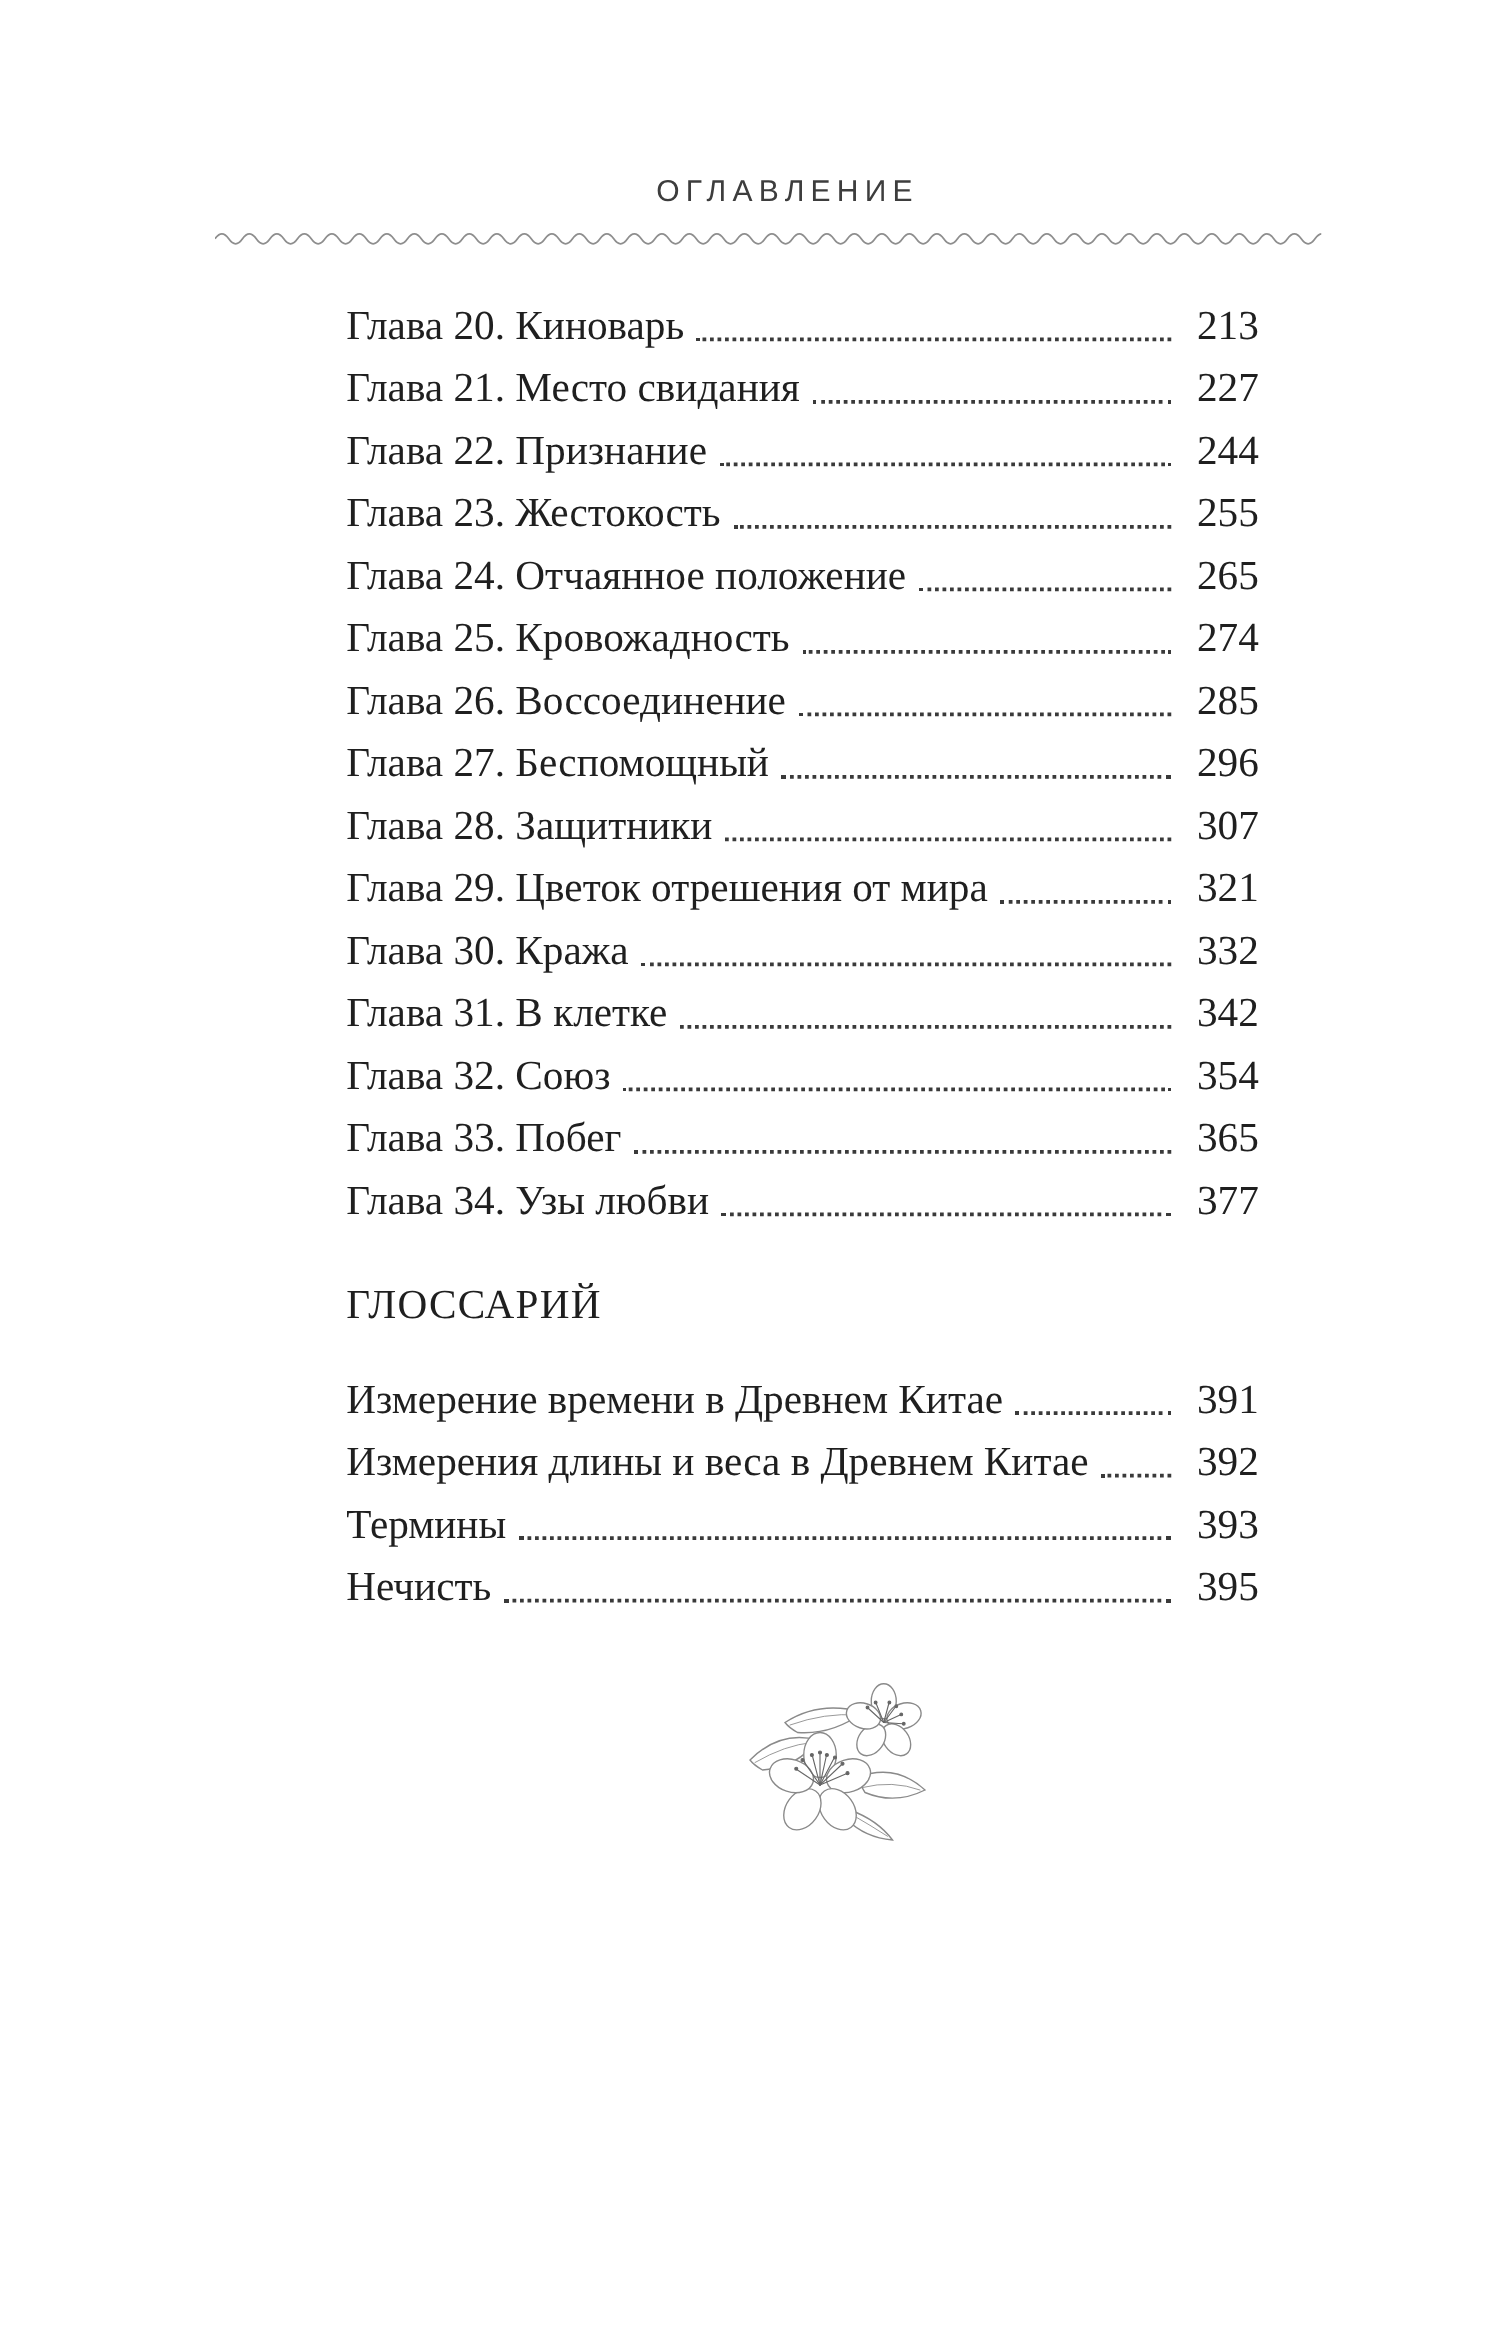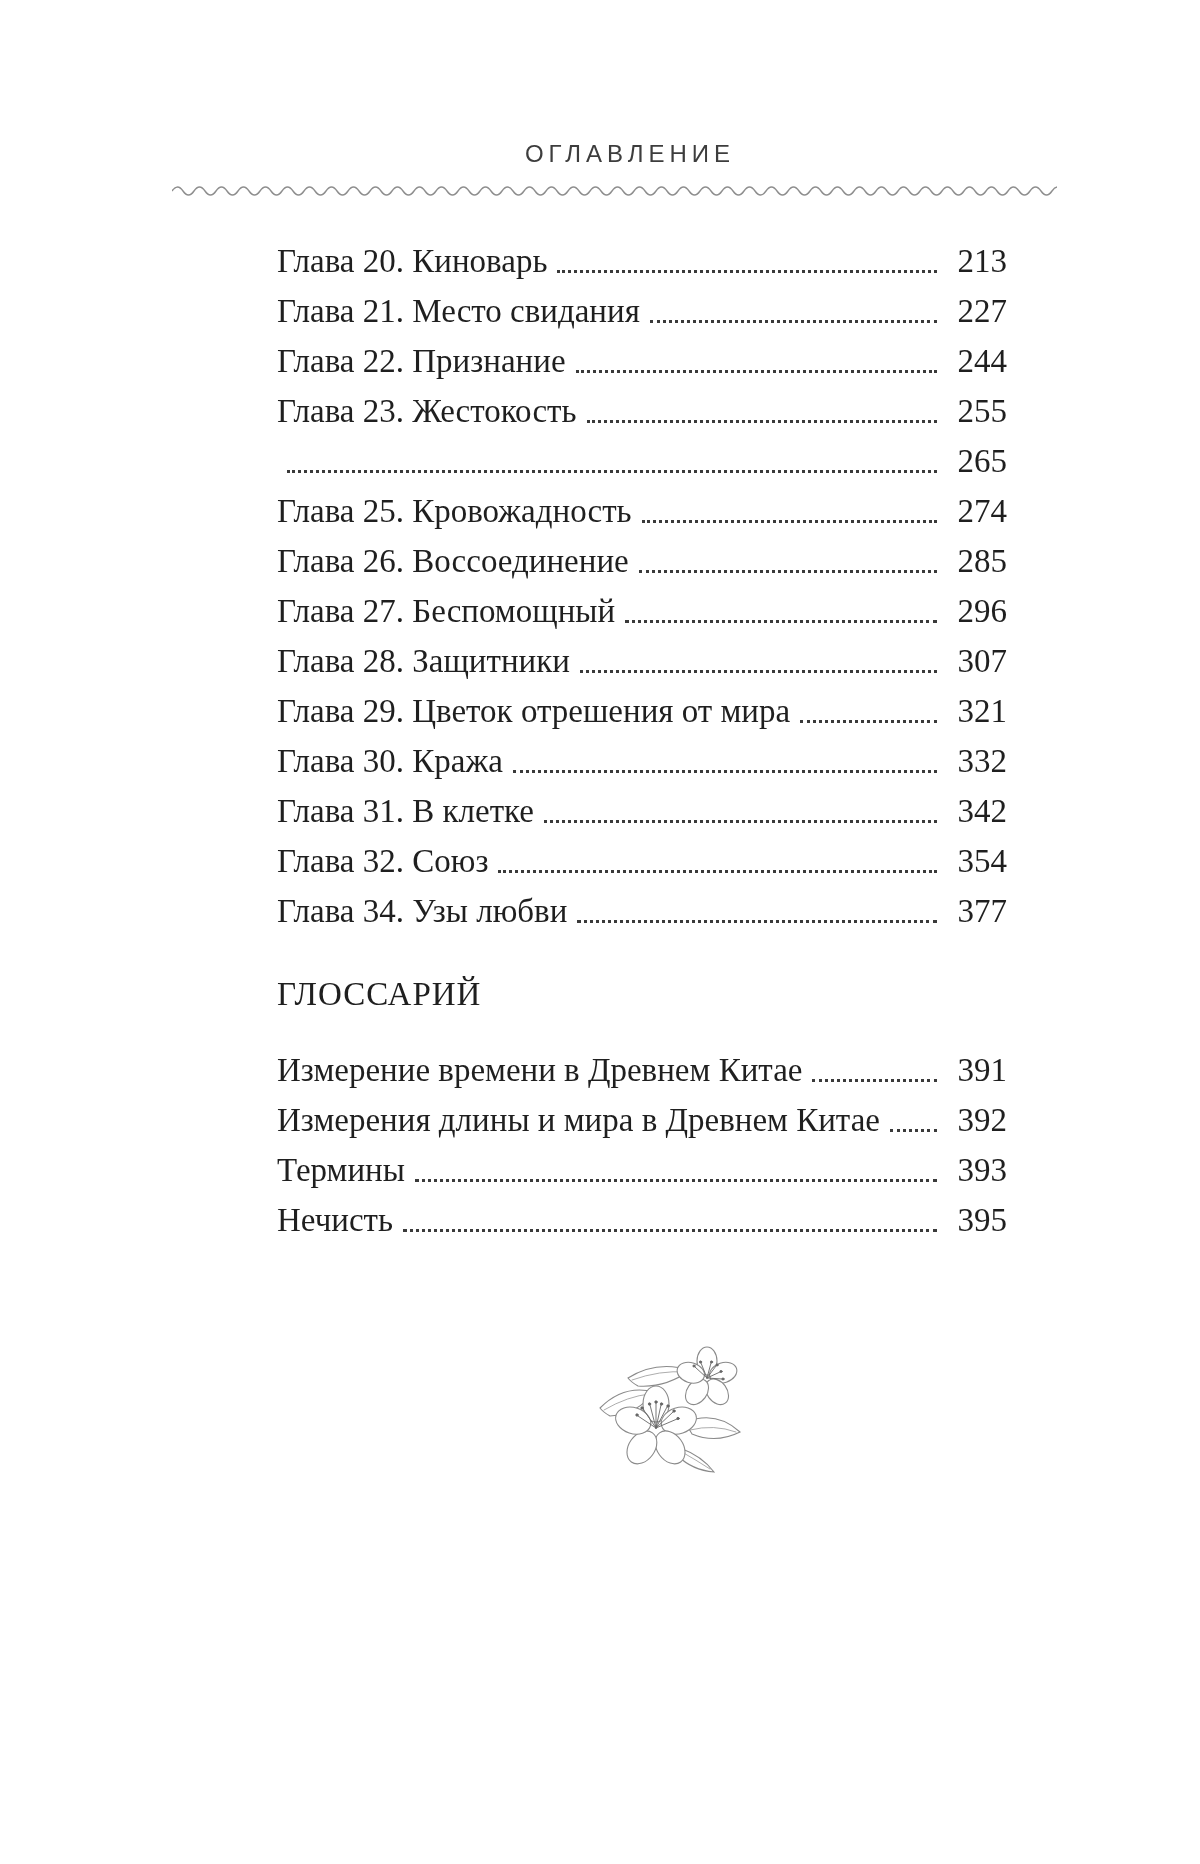--- a/index.html
+++ b/index.html
@@ -94,20 +94,21 @@
       <span class="lbl">Глава 22. Признание</span>
       <span class="leader"></span>
       <span class="pg">244</span>
     </div>
     <div class="row">
       <span class="lbl">Глава 23. Жестокость</span>
       <span class="leader"></span>
       <span class="pg">255</span>
     </div>
     <div class="row">
+      <span class="lbl">Глава 24. Отчаянное положение</span>
       <span class="leader"></span>
       <span class="pg">265</span>
     </div>
     <div class="row">
       <span class="lbl">Глава 25. Кровожадность</span>
       <span class="leader"></span>
       <span class="pg">274</span>
     </div>
     <div class="row">
       <span class="lbl">Глава 26. Воссоединение</span>
@@ -138,35 +139,40 @@
       <span class="lbl">Глава 31. В клетке</span>
       <span class="leader"></span>
       <span class="pg">342</span>
     </div>
     <div class="row">
       <span class="lbl">Глава 32. Союз</span>
       <span class="leader"></span>
       <span class="pg">354</span>
     </div>
     <div class="row">
+      <span class="lbl">Глава 33. Побег</span>
+      <span class="leader"></span>
+      <span class="pg">365</span>
+    </div>
+    <div class="row">
       <span class="lbl">Глава 34. Узы любви</span>
       <span class="leader"></span>
       <span class="pg">377</span>
     </div>
 
     <div class="glossary-heading">ГЛОССАРИЙ</div>
 
     <div class="glossary-list">
       <div class="row">
         <span class="lbl">Измерение времени в Древнем Китае</span>
         <span class="leader"></span>
         <span class="pg">391</span>
       </div>
       <div class="row">
-        <span class="lbl">Измерения длины и мира в Древнем Китае</span>
+        <span class="lbl">Измерения длины и веса в Древнем Китае</span>
         <span class="leader"></span>
         <span class="pg">392</span>
       </div>
       <div class="row">
         <span class="lbl">Термины</span>
         <span class="leader"></span>
         <span class="pg">393</span>
       </div>
       <div class="row">
         <span class="lbl">Нечисть</span>

